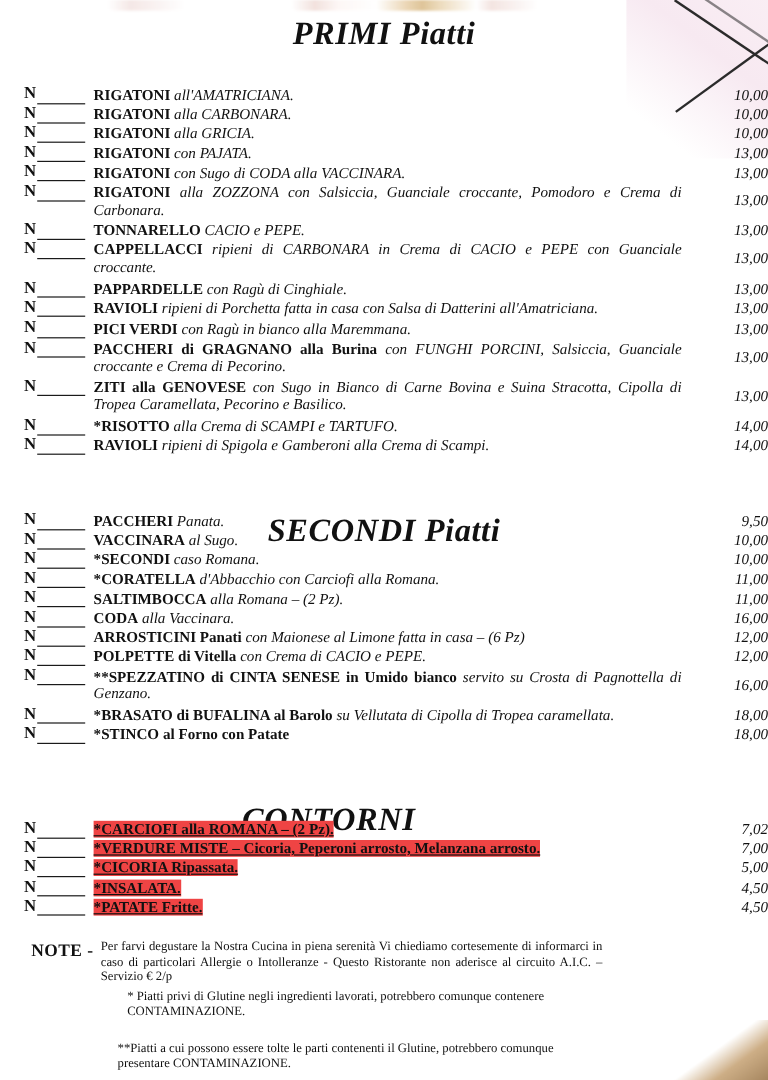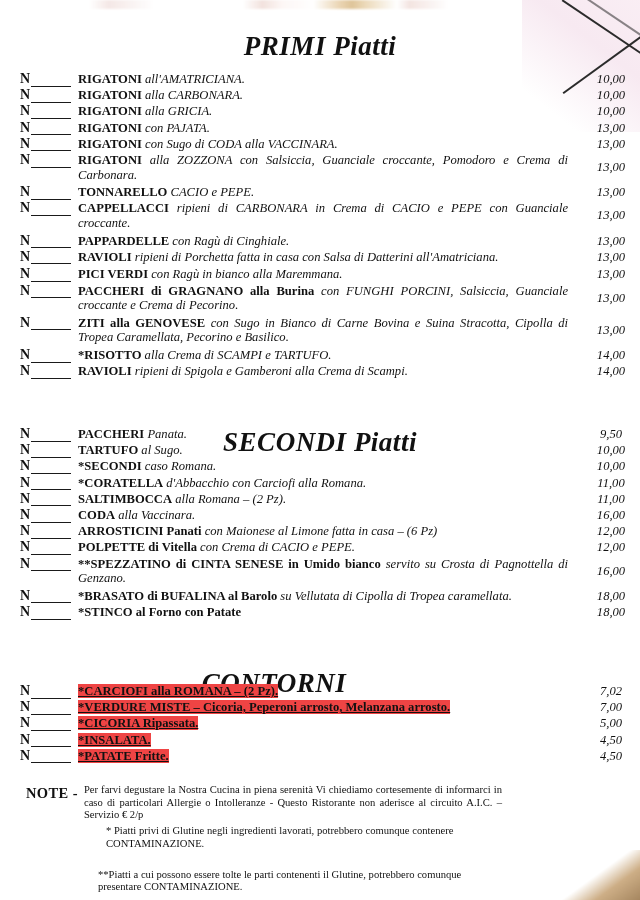--- a/index.html
+++ b/index.html
@@ -84,29 +84,29 @@
     font-size:12.6px;
     line-height:1.16;
     text-align:justify;
     padding-right:14px;
     hyphens:none;
   }
   .desc .b{font-weight:bold;font-style:normal;}
   .desc .i{font-style:italic;}
   .price{
     flex:0 0 58px;
-    text-align:center;
+    text-align:right;
     font-style:italic;
     font-size:12.6px;
     line-height:1.16;
   }
   .hl{background:#ef4444;text-decoration:underline;}
 
   
-  #primi-title{position:absolute;left:0;top:31px;width:640px;font-style:italic;}
+  #primi-title{position:absolute;left:0;top:13px;width:640px;font-style:italic;}
   #primi-list{position:absolute;left:0;top:72px;width:640px;}
   #secondi-title{position:absolute;left:0;top:392px;width:640px;margin-top:35px;}
   #secondi-list{position:absolute;left:0;top:427px;width:640px;}
   #contorni-title{position:absolute;left:0;top:668px;width:548px;}
   #contorni-list{position:absolute;left:0;top:684px;width:640px;}
   #note-block{position:absolute;left:0;top:784px;width:524px;}
 
   .row{margin-bottom:1.5px;}
   .row.tall{margin-bottom:3px;}
 
@@ -271,21 +271,21 @@
           <span class="blank"></span>
         </div>
         <div class="desc"><span><span class="b">PACCHERI</span><span class="i"> Panata.</span></span></div>
         <div class="price">9,50</div>
       </div>
       <div class="row">
         <div class="nfield">
           <span class="n-letter">N</span>
           <span class="blank"></span>
         </div>
-        <div class="desc"><span><span class="b">TARTUFO</span><span class="i"> al Sugo.</span></span></div>
+        <div class="desc"><span><span class="b">VACCINARA</span><span class="i"> al Sugo.</span></span></div>
         <div class="price">10,00</div>
       </div>
       <div class="row">
         <div class="nfield">
           <span class="n-letter">N</span>
           <span class="blank"></span>
         </div>
         <div class="desc"><span><span class="b">*SECONDI</span><span class="i"> caso Romana.</span></span></div>
         <div class="price">10,00</div>
       </div>

